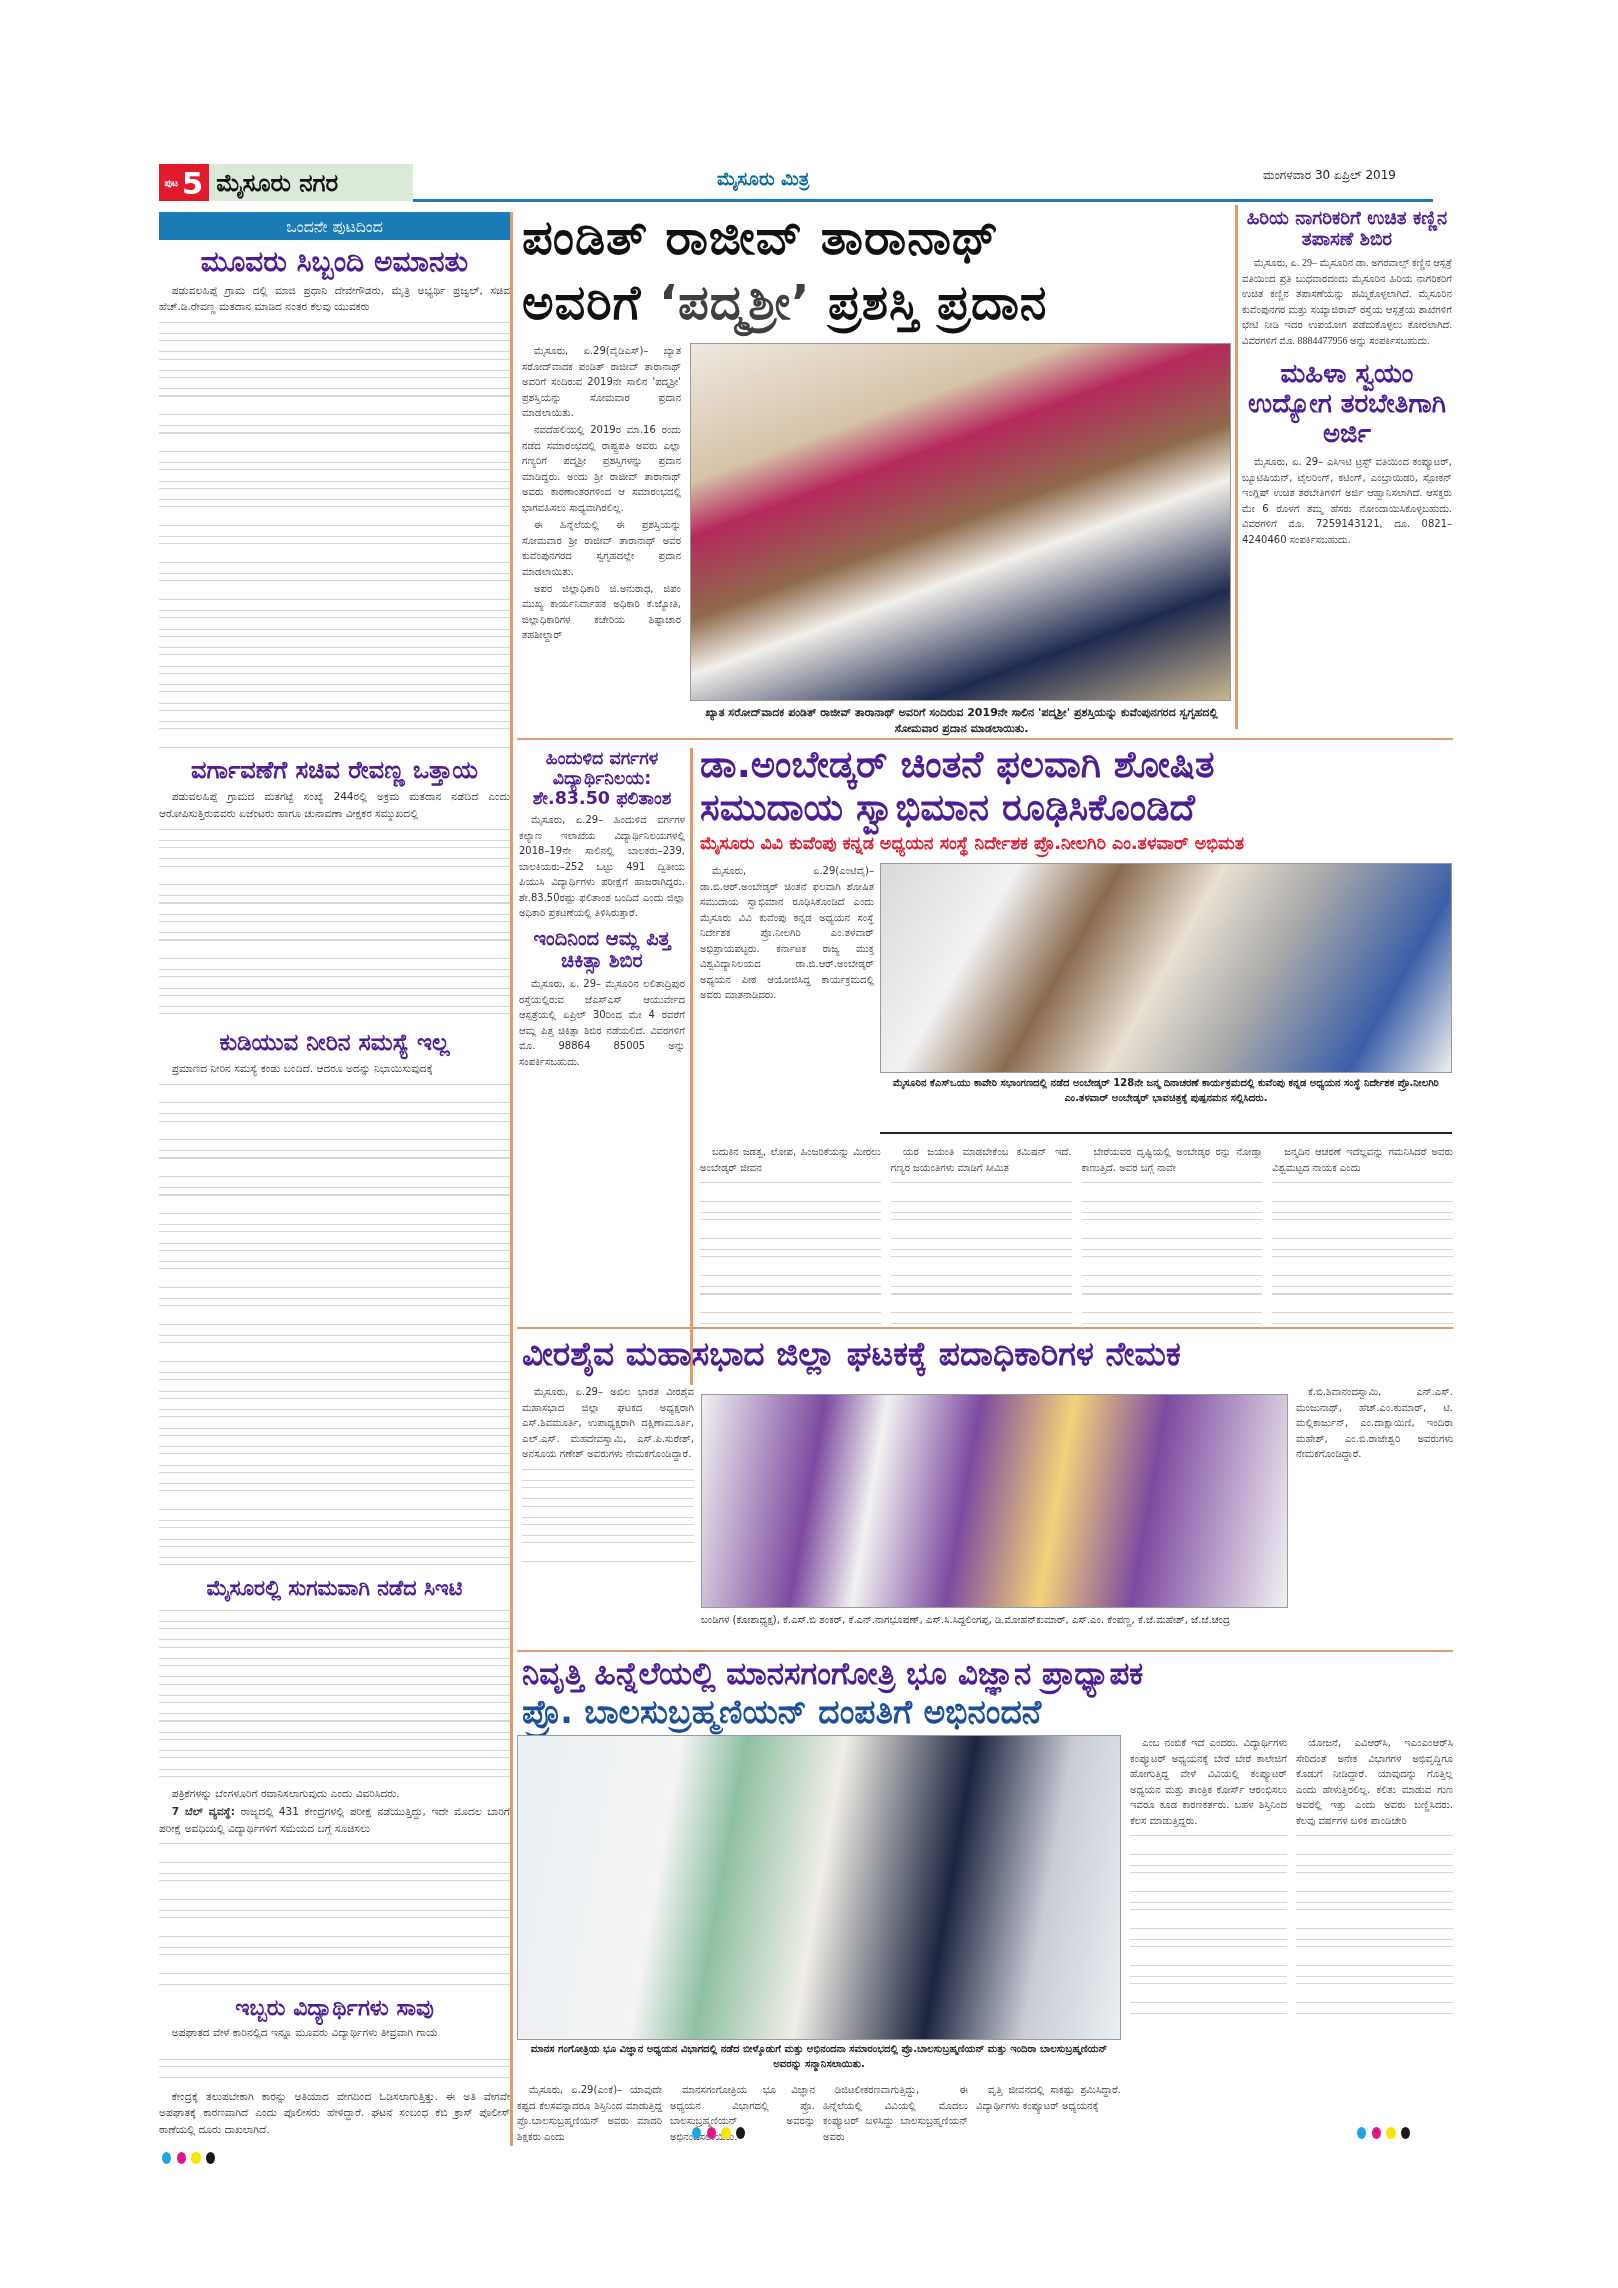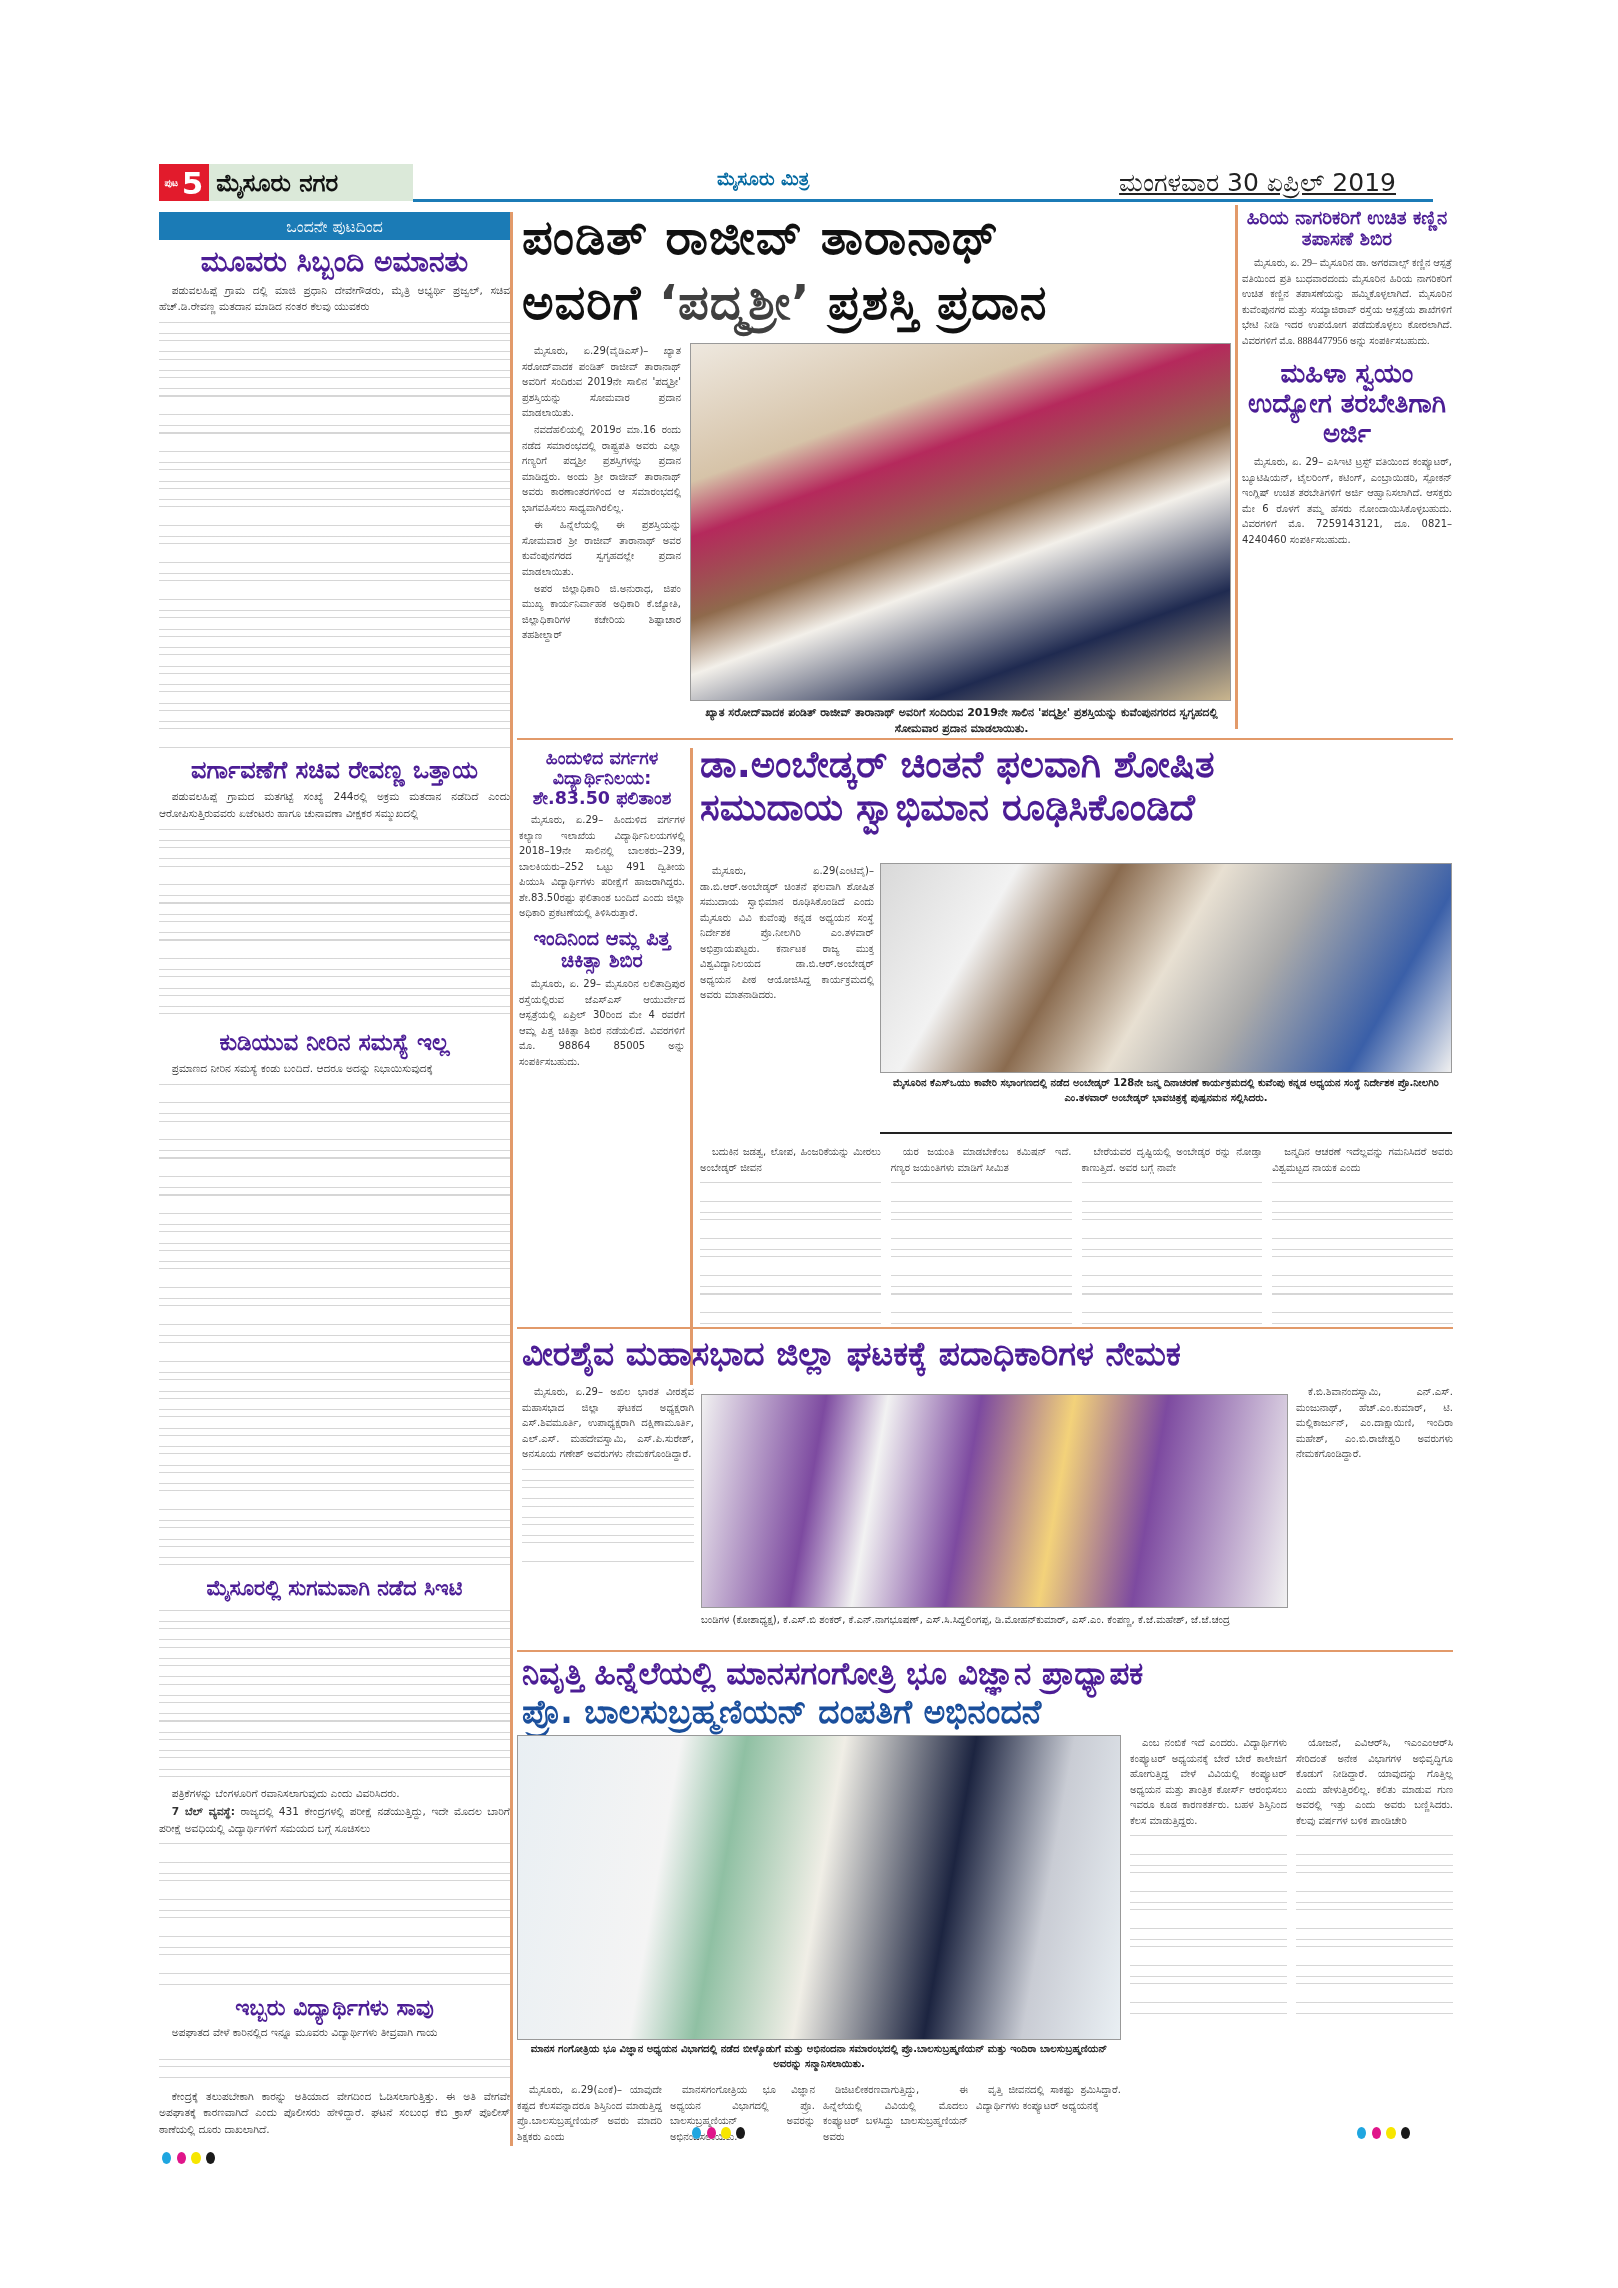--- a/index.html
+++ b/index.html
@@ -5,21 +5,21 @@
   * { box-sizing: border-box; margin: 0; padding: 0; }
   html, body { width: 1619px; height: 2289px; background: #fff; overflow: hidden; }
   body { font-family: "DejaVu Sans", sans-serif; color: #222; position: relative; }
 
   .masthead { position: absolute; left: 159px; top: 164px; width: 1274px; height: 42px; }
   .page-tag { position: absolute; left: 0; top: 0; height: 37px; display: flex; align-items: stretch; background: #dbe9d9; padding-right: 28px; width: 254px; }
   .page-tag .num { background: #e21b2c; color: #fff; font-weight: bold; font-size: 31px; display: flex; align-items: center; padding: 0 5.5px; gap: 3.7px; }
   .page-tag .num small { font-size: 9.2px; font-weight: bold; }
   .page-tag .sect { font-size: 24px; font-weight: bold; color: #111; padding-left: 7.4px; display: flex; align-items: center; }
   .brand { position: absolute; left: 558px; top: 3.7px; color: #0369a1; font-weight: bold; font-size: 18.5px; }
-  .date { position: absolute; right: 37px; top: 3.7px; font-size: 25px; color: #222; text-decoration: underline; }
+  .date { position: absolute; right: 37px; top: 3.7px; font-size: 12px; color: #222; }
   .top-rule { position: absolute; left: 254px; right: 0; top: 35px; height: 2.8px; background: #1b7bb6; }
 
   .col { position: absolute; }
   .col-left { left: 159px; top: 212px; width: 351px; }
   .col-rule { position: absolute; width: 2.8px; background: #e29a6a; }
 
   .from-page { background: #1b7bb6; color: #fff; text-align: center; font-size: 15.7px; padding: 4.6px 0; }
   .h-black { font-weight: bold; color: #4c1d95; text-align: center; line-height: 1.15; }
   .body-text { font-size: 10.6px; line-height: 1.55; text-align: justify; color: #333; font-family: "DejaVu Sans", sans-serif; }
   .body-text p { text-indent: 1.2em; margin-bottom: 1.8px; }
@@ -157,20 +157,21 @@
     <div class="body-text" style="font-size:10px;">
         <p>ಮೈಸೂರು, ಏ. 29– ಮೈಸೂರಿನ ಲಲಿತಾದ್ರಿಪುರ ರಸ್ತೆಯಲ್ಲಿರುವ ಜೆಎಸ್‌ಎಸ್ ಆಯುರ್ವೇದ ಆಸ್ಪತ್ರೆಯಲ್ಲಿ ಏಪ್ರಿಲ್ 30ರಿಂದ ಮೇ 4 ರವರೆಗೆ ಆಮ್ಲ ಪಿತ್ತ ಚಿಕಿತ್ಸಾ ಶಿಬಿರ ನಡೆಯಲಿದೆ. ವಿವರಗಳಿಗೆ ಮೊ. 98864 85005 ಅನ್ನು ಸಂಪರ್ಕಿಸಬಹುದು.</p>
       </div>
   </div>
 </div>
 <div class="col-rule" style="left:690px;top:748px;height:637px;"></div>
 
 <div class="col" style="left:700px;top:744px;width:753px;">
   <div class="h-black" style="font-size:37px;text-align:left;white-space:nowrap;">ಡಾ.ಅಂಬೇಡ್ಕರ್ ಚಿಂತನೆ ಫಲವಾಗಿ ಶೋಷಿತ</div>
   <div class="h-black" style="font-size:37px;text-align:left;white-space:nowrap;">ಸಮುದಾಯ ಸ್ವಾಭಿಮಾನ ರೂಢಿಸಿಕೊಂಡಿದೆ</div>
+  <div class="h-red-sub" style="margin-top:3.7px;">ಮೈಸೂರು ವಿವಿ ಕುವೆಂಪು ಕನ್ನಡ ಅಧ್ಯಯನ ಸಂಸ್ಥೆ ನಿರ್ದೇಶಕ ಪ್ರೊ.ನೀಲಗಿರಿ ಎಂ.ತಳವಾರ್ ಅಭಿಮತ</div>
 </div>
 <div class="col" style="left:700px;top:863px;width:174px;">
   <div class="body-text" style="font-size:10px;">
       <p>ಮೈಸೂರು, ಏ.29(ಎಂಟಿವೈ)– ಡಾ.ಬಿ.ಆರ್.ಅಂಬೇಡ್ಕರ್ ಚಿಂತನೆ ಫಲವಾಗಿ ಶೋಷಿತ ಸಮುದಾಯ ಸ್ವಾಭಿಮಾನ ರೂಢಿಸಿಕೊಂಡಿದೆ ಎಂದು ಮೈಸೂರು ವಿವಿ ಕುವೆಂಪು ಕನ್ನಡ ಅಧ್ಯಯನ ಸಂಸ್ಥೆ ನಿರ್ದೇಶಕ ಪ್ರೊ.ನೀಲಗಿರಿ ಎಂ.ತಳವಾರ್ ಅಭಿಪ್ರಾಯಪಟ್ಟರು. ಕರ್ನಾಟಕ ರಾಜ್ಯ ಮುಕ್ತ ವಿಶ್ವವಿದ್ಯಾನಿಲಯದ ಡಾ.ಬಿ.ಆರ್.ಅಂಬೇಡ್ಕರ್ ಅಧ್ಯಯನ ಪೀಠ ಆಯೋಜಿಸಿದ್ದ ಕಾರ್ಯಕ್ರಮದಲ್ಲಿ ಅವರು ಮಾತನಾಡಿದರು.</p>
     </div>
 </div>
 <div class="photo p2"></div>
 <div class="caption" style="left:880px;top:1076px;width:572px;font-size:10px;">ಮೈಸೂರಿನ ಕೆಎಸ್‌ಒಯು ಕಾವೇರಿ ಸಭಾಂಗಣದಲ್ಲಿ ನಡೆದ ಅಂಬೇಡ್ಕರ್ 128ನೇ ಜನ್ಮ ದಿನಾಚರಣೆ ಕಾರ್ಯಕ್ರಮದಲ್ಲಿ ಕುವೆಂಪು ಕನ್ನಡ ಅಧ್ಯಯನ ಸಂಸ್ಥೆ ನಿರ್ದೇಶಕ ಪ್ರೊ.ನೀಲಗಿರಿ ಎಂ.ತಳವಾರ್ ಅಂಬೇಡ್ಕರ್ ಭಾವಚಿತ್ರಕ್ಕೆ ಪುಷ್ಪನಮನ ಸಲ್ಲಿಸಿದರು.</div>
 <div style="position:absolute;left:880px;top:1132px;width:572px;height:1.8px;background:#222;"></div>
 <div class="col" style="left:700px;top:1144px;width:753px;display:grid;grid-template-columns:repeat(4,1fr);gap:10px;">

